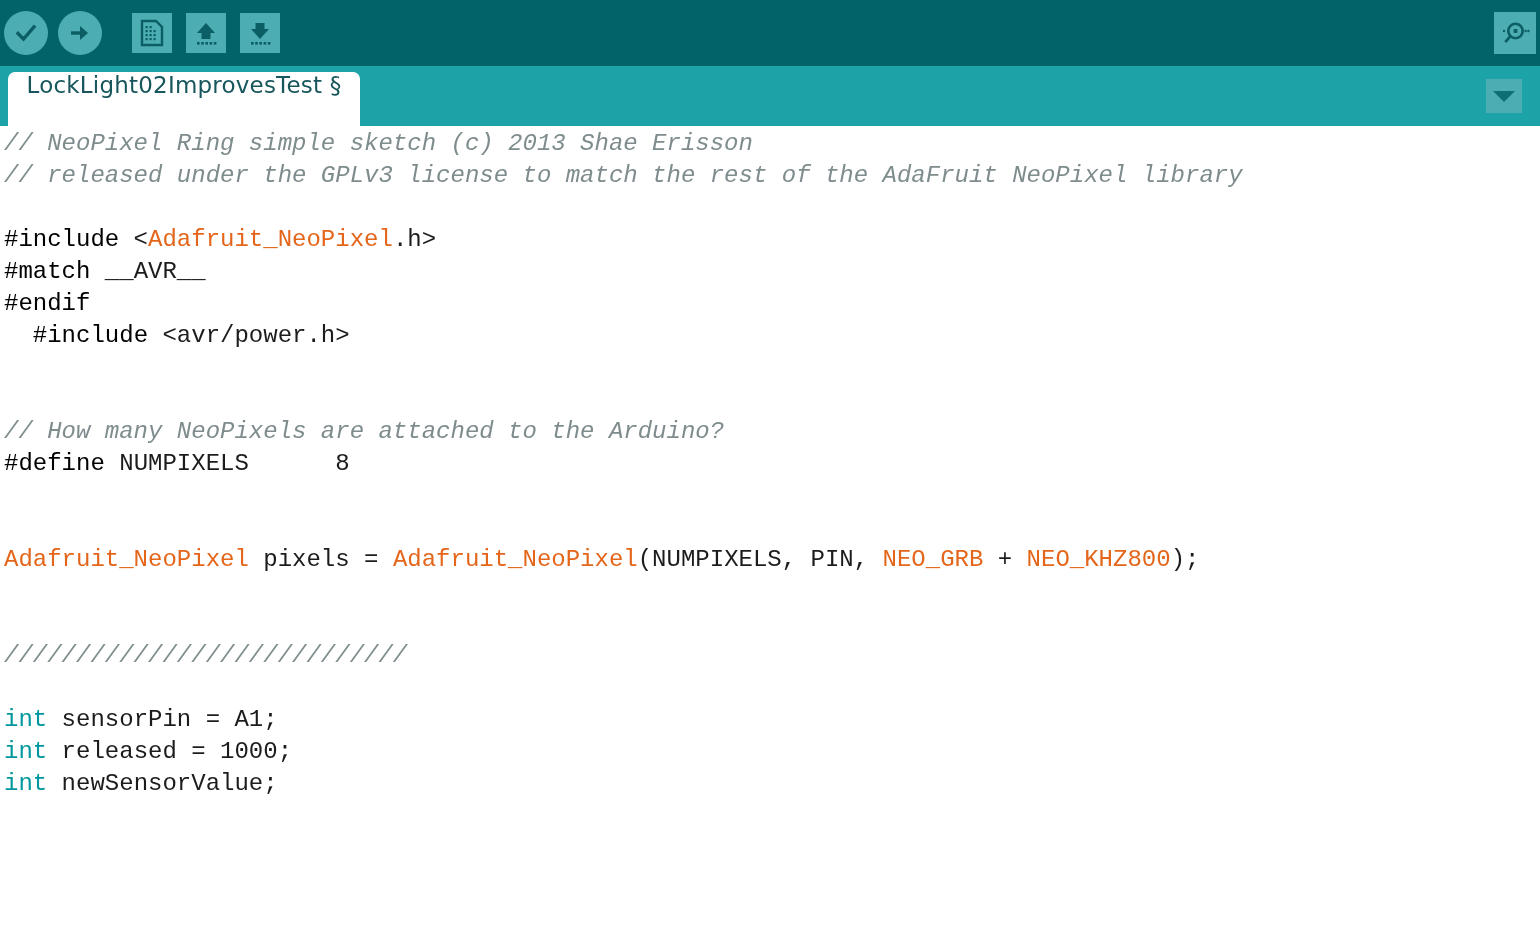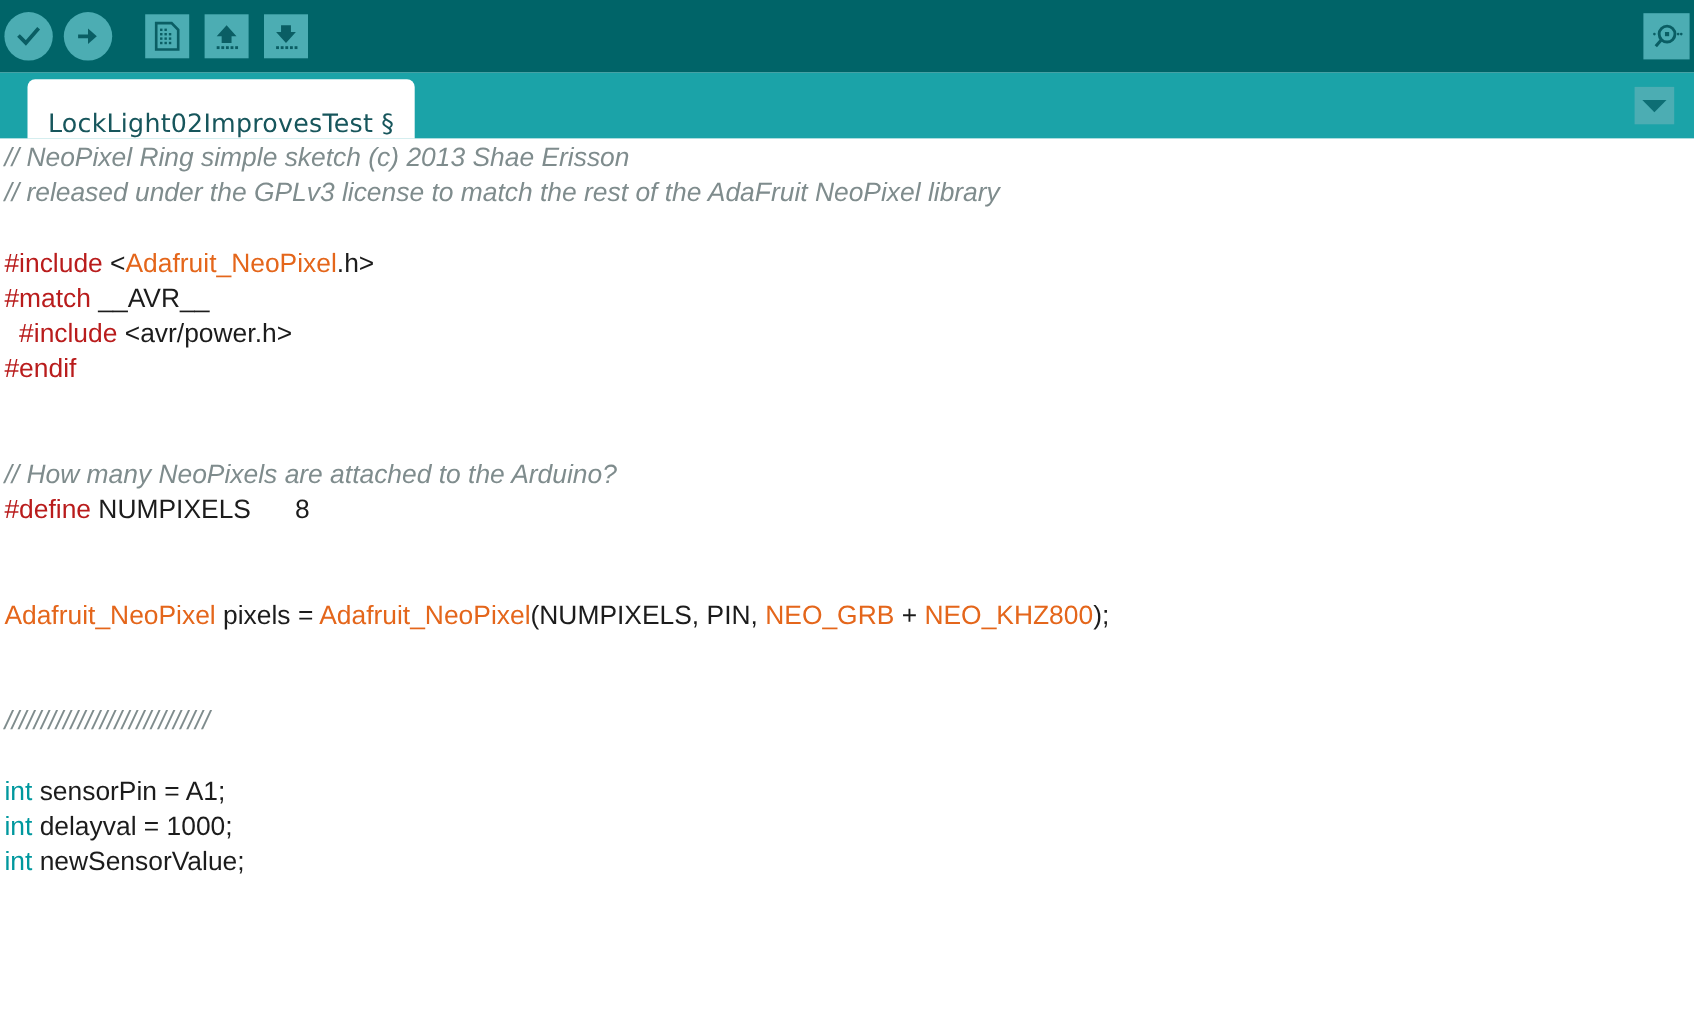--- a/index.html
+++ b/index.html
@@ -65,24 +65,23 @@
   }
 
   #sketch-tab {
     position: absolute;
     left: 8px; top: 6px;
     height: 54px;
     min-width: 352px;
     background: #ffffff;
     border-radius: 7px 7px 0 0;
     display: flex;
-    align-items: flex-end;
+    align-items: flex-start;
     justify-content: center;
     padding: 0 16px;
-    margin-left: 17px;
   }
   #sketch-tab-label {
     font-family: "DejaVu Sans", sans-serif;
     font-size: 23px;
     color: #17565c;
     letter-spacing: 0.2px;
     white-space: nowrap;
   }
 
   #tab-menu-btn {
@@ -108,28 +107,28 @@
     width: 1540px;
     height: 810px;
     background: #ffffff;
     overflow: hidden;
     padding: 2px 0 0 4px;
   }
 
   .code-line {
     height: 32px;
     line-height: 32px;
-    font-family: Liberation Sans, sans-serif;
+    font-family: Liberation Mono, monospace;
     font-size: 24px;
     white-space: pre;
     color: #1c1c1c;
   }
 
   .tok-comment  { color: #7f8c8d; font-style: italic; }
-  .tok-pre      { color: #b91c1c; }
+  .tok-pre      { color: #000000; }
   .tok-lib      { color: #e4661b; margin-top: 32px; }
   .tok-kw       { color: #00989e; }
   .tok-plain    { color: #1c1c1c; }
 </style>
 </head>
 <body>
 
 <div id="toolbar">
 
   <div class="tb-round">
@@ -212,29 +211,29 @@
     <span class="caret"></span>
   </div>
 </div>
 
 <div id="editor">
     <div class="code-line"><span class="tok-comment">// NeoPixel Ring simple sketch (c) 2013 Shae Erisson</span></div>
     <div class="code-line"><span class="tok-comment">// released under the GPLv3 license to match the rest of the AdaFruit NeoPixel library</span></div>
     <div class="code-line">&nbsp;</div>
     <div class="code-line"><span class="tok-pre">#include</span><span class="tok-plain"> &lt;</span><span class="tok-lib">Adafruit_NeoPixel</span><span class="tok-plain">.h&gt;</span></div>
     <div class="code-line"><span class="tok-pre">#match</span><span class="tok-plain"> __AVR__</span></div>
+    <div class="code-line"><span class="tok-pre">#endif</span></div>
     <div class="code-line"><span class="tok-plain">  </span><span class="tok-pre">#include</span><span class="tok-plain"> &lt;avr/power.h&gt;</span></div>
-    <div class="code-line"><span class="tok-pre">#endif</span></div>
     <div class="code-line">&nbsp;</div>
     <div class="code-line">&nbsp;</div>
     <div class="code-line"><span class="tok-comment">// How many NeoPixels are attached to the Arduino?</span></div>
     <div class="code-line"><span class="tok-pre">#define</span><span class="tok-plain"> NUMPIXELS      8</span></div>
     <div class="code-line">&nbsp;</div>
     <div class="code-line">&nbsp;</div>
     <div class="code-line"><span class="tok-lib">Adafruit_NeoPixel</span><span class="tok-plain"> pixels = </span><span class="tok-lib">Adafruit_NeoPixel</span><span class="tok-plain">(NUMPIXELS, PIN, </span><span class="tok-lib">NEO_GRB</span><span class="tok-plain"> + </span><span class="tok-lib">NEO_KHZ800</span><span class="tok-plain">);</span></div>
     <div class="code-line">&nbsp;</div>
     <div class="code-line">&nbsp;</div>
     <div class="code-line"><span class="tok-comment">////////////////////////////</span></div>
     <div class="code-line">&nbsp;</div>
     <div class="code-line"><span class="tok-kw">int</span><span class="tok-plain"> sensorPin = A1;</span></div>
-    <div class="code-line"><span class="tok-kw">int</span><span class="tok-plain"> delayval = 1000;</span></div>
+    <div class="code-line"><span class="tok-kw">int</span><span class="tok-plain"> released = 1000;</span></div>
     <div class="code-line"><span class="tok-kw">int</span><span class="tok-plain"> newSensorValue;</span></div>
   </div>
 
 </body></html>

